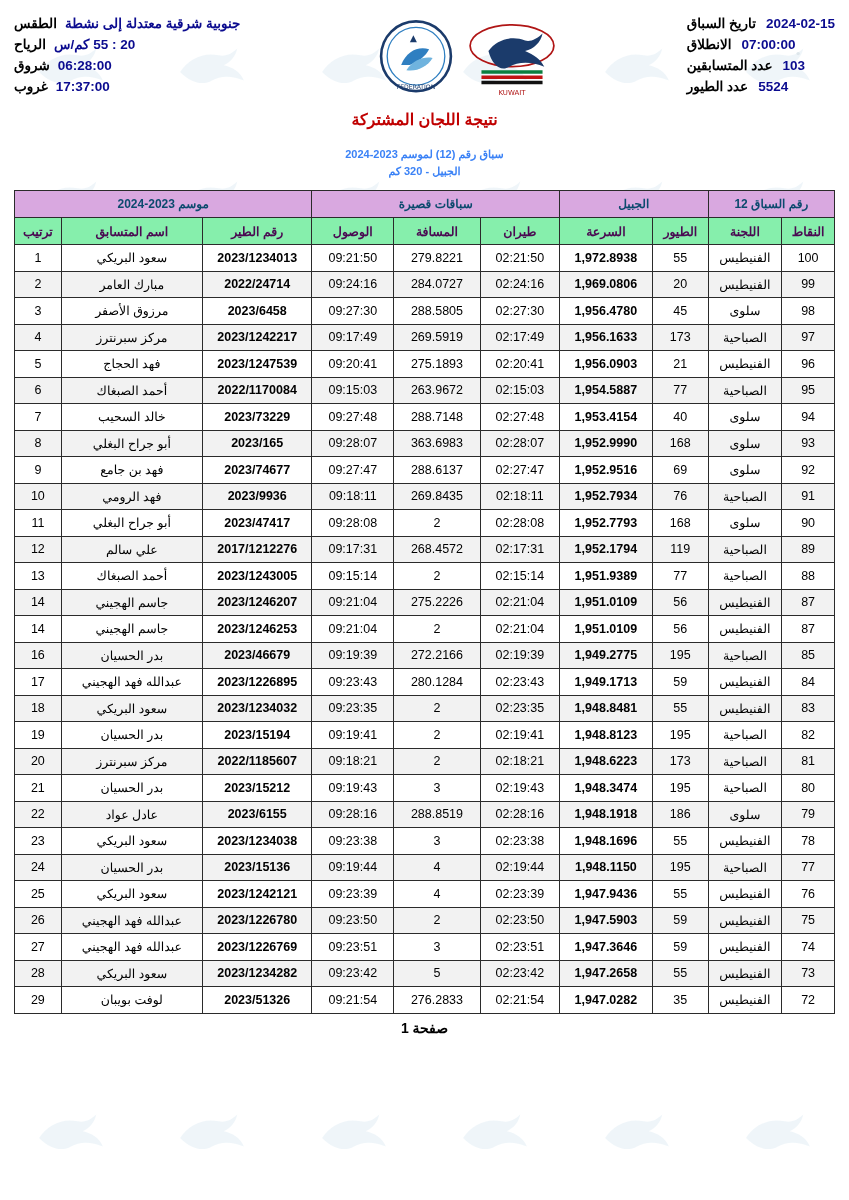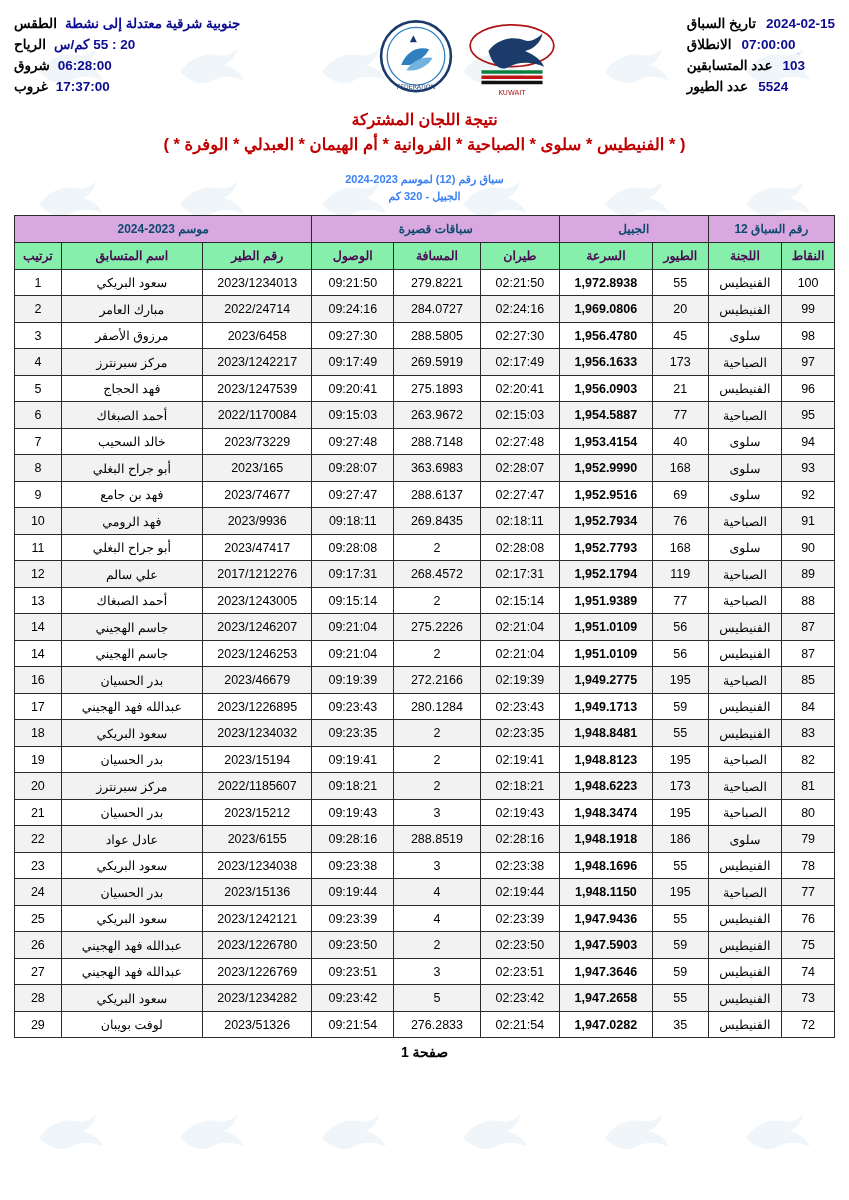--- a/index.html
+++ b/index.html
@@ -54,21 +54,21 @@
     font-size:12.5px;
   }
   th,td{border:1px solid #2b2b2b;padding:2px 4px;text-align:center;white-space:nowrap;}
   thead .sub th{background:#86efac;color:#4a0a52;font-weight:bold;height:22px;}
   thead .meta th{background:#d9a8e0;color:#0c4a6e;font-weight:bold;height:22px;font-size:12px;}
   tbody td{height:21.5px;}
   tbody tr:nth-child(odd){background:#ffffff;}
   tbody tr:nth-child(even){background:#f2f2f2;}
   .c-name{width:150px;text-align:center;}
   .c-rank{width:42px;}
-  .c-ring{width:112px;font-weight:normal;}
+  .c-ring{width:112px;font-weight:bold;}
   .c-arr{width:86px;}
   .c-dist{width:92px;}
   .c-fly{width:82px;}
   .c-speed{width:96px;font-weight:bold;}
   .c-birds{width:54px;}
   .c-club{width:72px;}
   .c-pts{width:50px;}
   .footer{
     text-align:center;font-weight:bold;font-size:14px;margin-top:6px;
   }
@@ -269,21 +269,20 @@
       </div>
       <div class="hdr-row">
         <span class="hdr-val">17:37:00</span>
         <span class="hdr-label">غروب</span>
       </div>
     </div>
   </div>
 
   <div class="title-block">
     <div class="t1">نتيجة اللجان المشتركة</div>
-    <div class="t2">( * الفنيطيس * سلوى * الصباحية * الفروانية * أم الهيمان * العبدلي * الوفرة * )</div>
     <div class="t3">سباق رقم (12) لموسم 2023-2024</div>
     <div class="t3" style="margin-top:0">الجبيل - 320 كم</div>
   </div>
 
   <table>
     <thead>
       <tr class="meta">
         <th colspan="2">رقم السباق   12</th>
         <th colspan="2">الجبيل</th>
         <th colspan="3">سباقات قصيرة</th>

